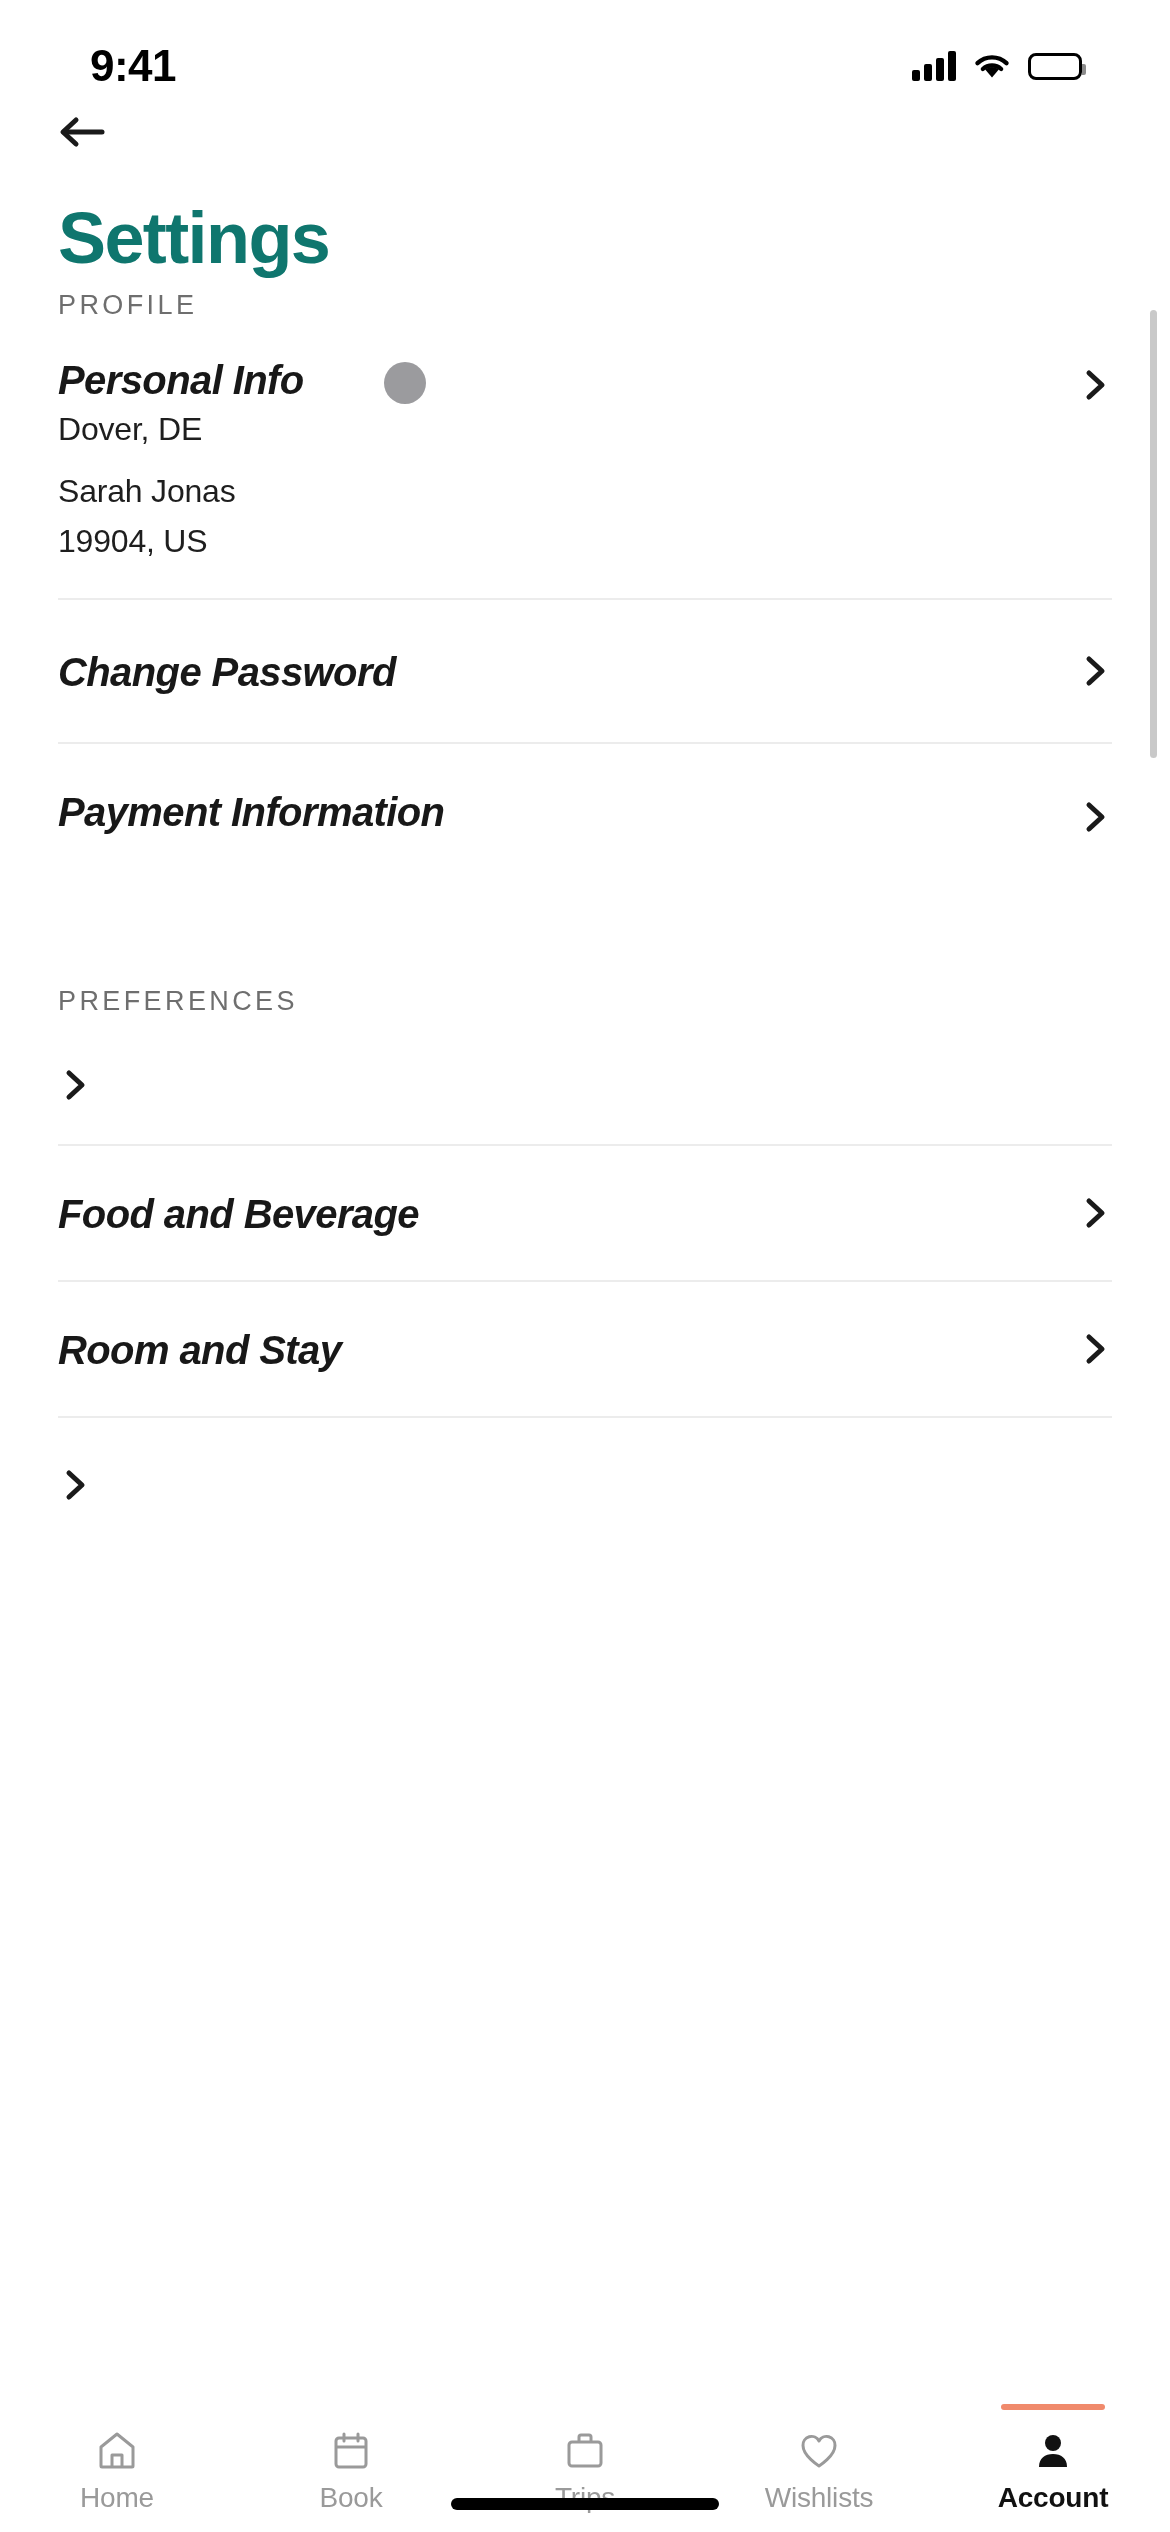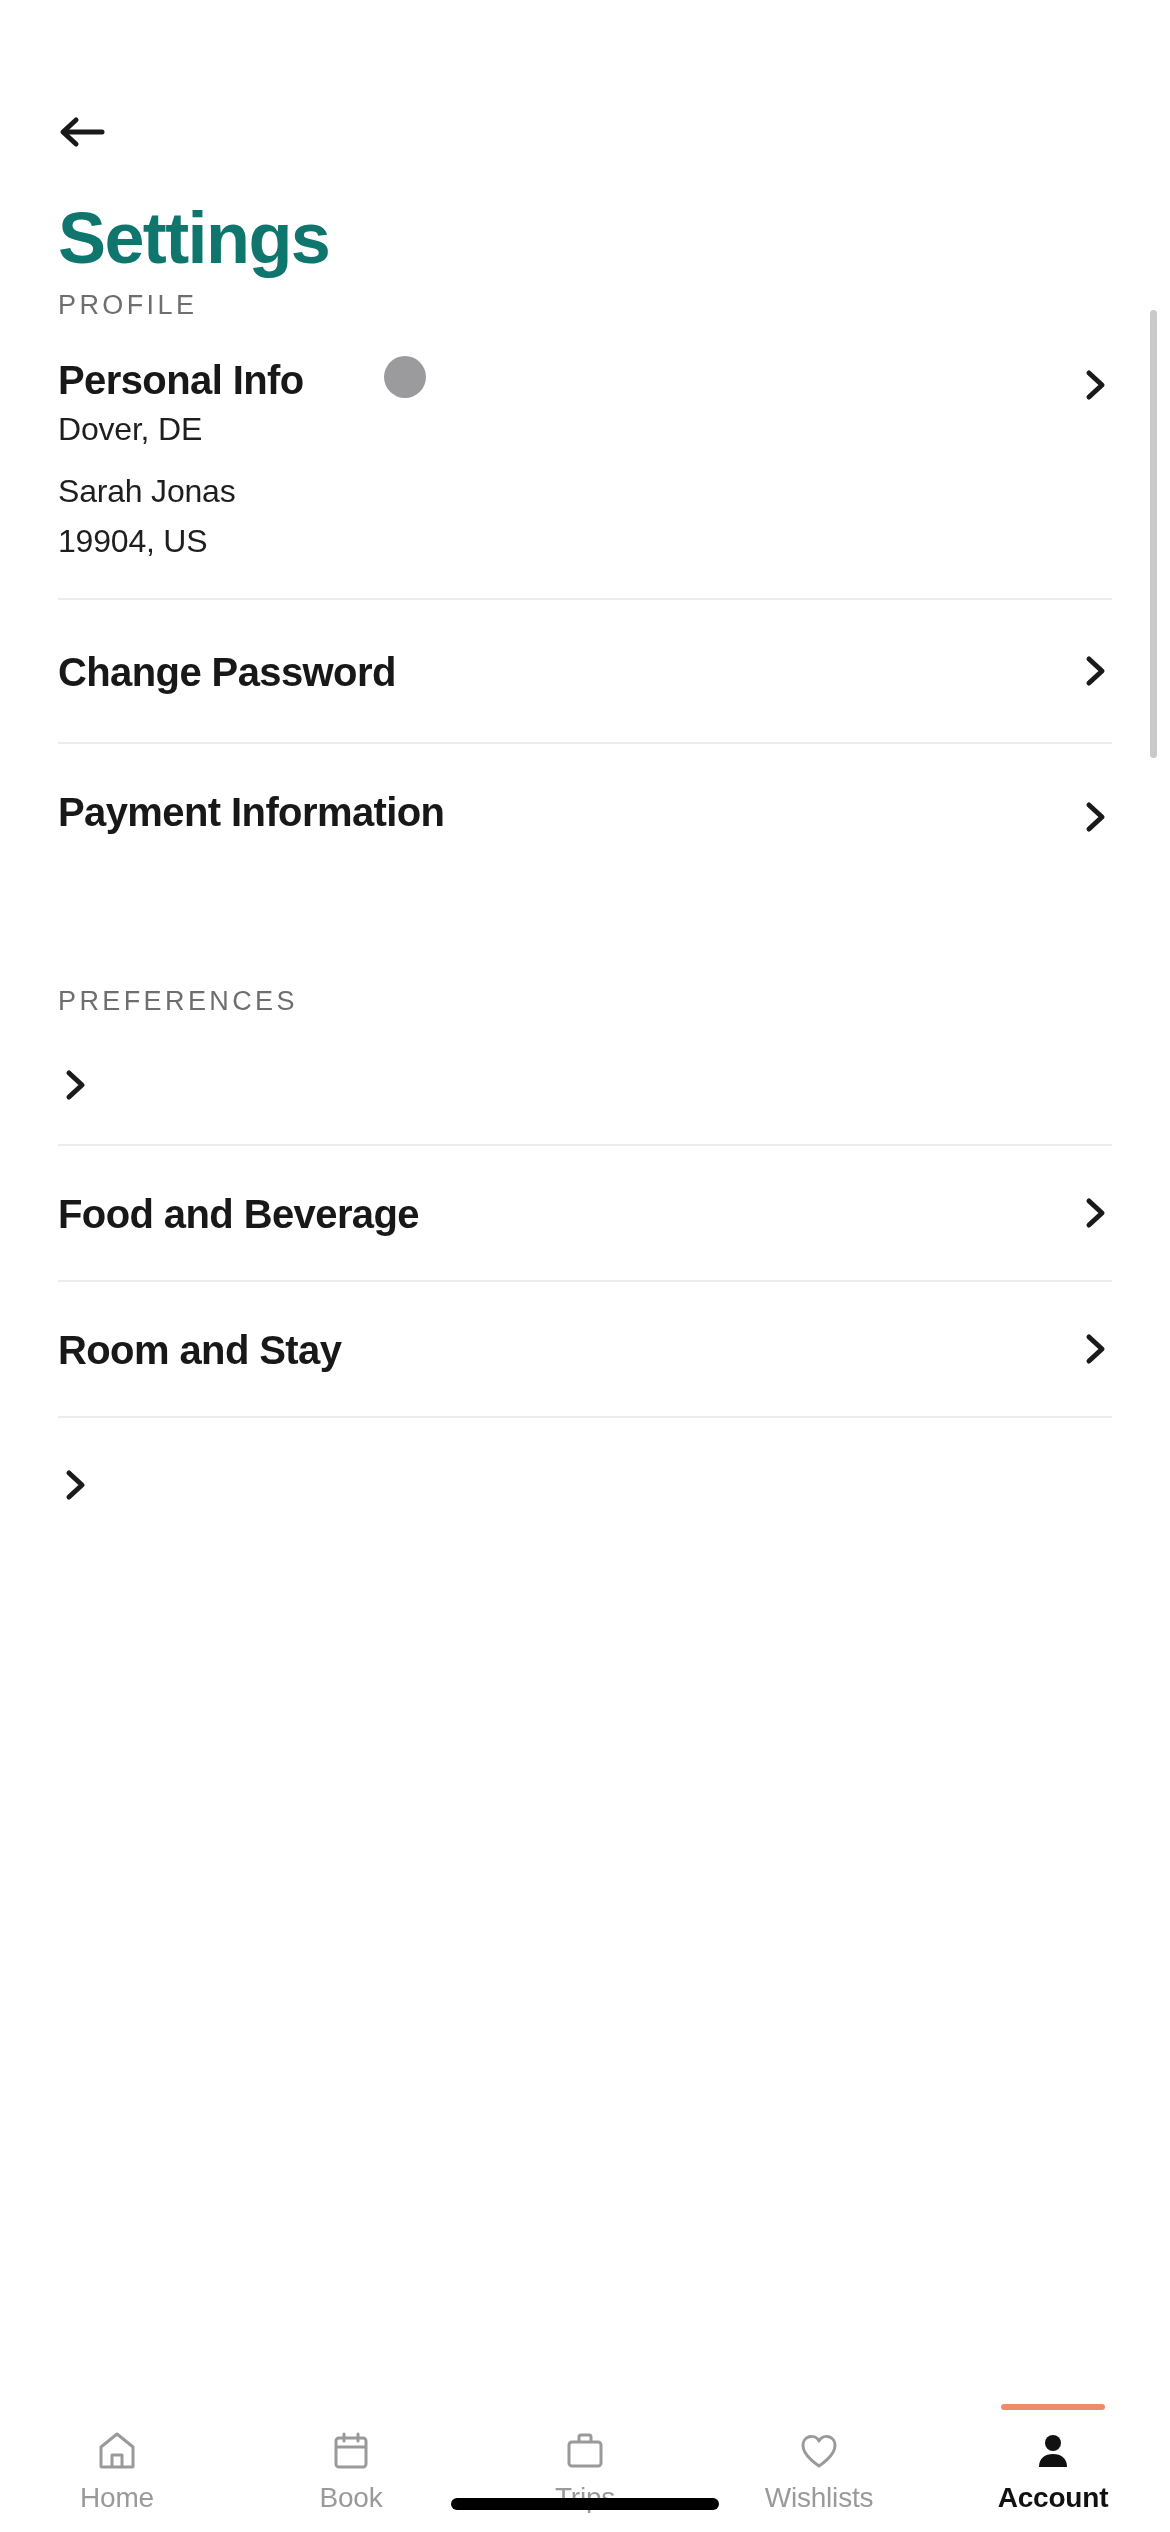--- a/index.html
+++ b/index.html
@@ -64,21 +64,21 @@
   }
 
   .list { padding:0 58px; }
 
   .row {
     position:relative;
     display:flex; align-items:flex-start; justify-content:space-between;
     padding:34px 0 32px 0;
   }
   .row-main { display:flex; flex-direction:column; flex:1; }
-  .row-head { display:flex; align-items:flex-start; gap:16px; }
+  .row-head { display:flex; align-items:flex-end; gap:16px;font-style:italic; }
   .row-title {
     font-size:40px; font-weight:700; color:#181818; letter-spacing:-0.6px;
     line-height:48px;
   }
   .avatar-dot {
     width:42px; height:42px; border-radius:50%;
     background:#9b9b9e; margin-left:64px; flex:none;
   }
   .row-sub {
     font-size:32px; color:#1e1e1e; line-height:50px; font-weight:400;
@@ -115,20 +115,41 @@
   .home-indicator {
     position:absolute; bottom:22px; left:50%; transform:translateX(-50%);
     width:268px; height:12px; border-radius:8px; background:#000;
   }
 </style>
 </head>
 <body>
 
 <div class="screen">
 
+  <div class="statusbar">
+    <div class="status-time">9:41</div>
+    <div class="status-icons">
+      <span class="sig">
+        <i></i>
+          <i></i>
+          <i></i>
+          <i></i>
+      </span>
+      <span>
+        <svg class="wifi" viewBox="0 0 40 30">
+          <path d="M20 26.5 L13.2 18.4 a10.6 10.6 0 0 1 13.6 0 Z" fill="#000"></path>
+          <path d="M5.5 12.2 a21 21 0 0 1 29 0" fill="none" stroke="#000" stroke-width="4.4" stroke-linecap="round"></path>
+          <path d="M10.8 18.0 a13.5 13.5 0 0 1 18.4 0" fill="none" stroke="#000" stroke-width="4.2" stroke-linecap="round"></path>
+        </svg>
+      </span>
+      <span class="battery">
+        <span class="lvl"></span>
+      </span>
+    </div>
+  </div>
 
   <div class="backbar">
     <svg class="back-arrow" viewBox="0 0 52 40">
       <path d="M46 20 H8" stroke="#1a1a1a" stroke-width="5" stroke-linecap="round"></path>
       <path d="M20 8 L7 20 L20 32" fill="none" stroke="#1a1a1a" stroke-width="5" stroke-linecap="round" stroke-linejoin="round"></path>
     </svg>
   </div>
 
   <div class="page-title">Settings</div>
 

